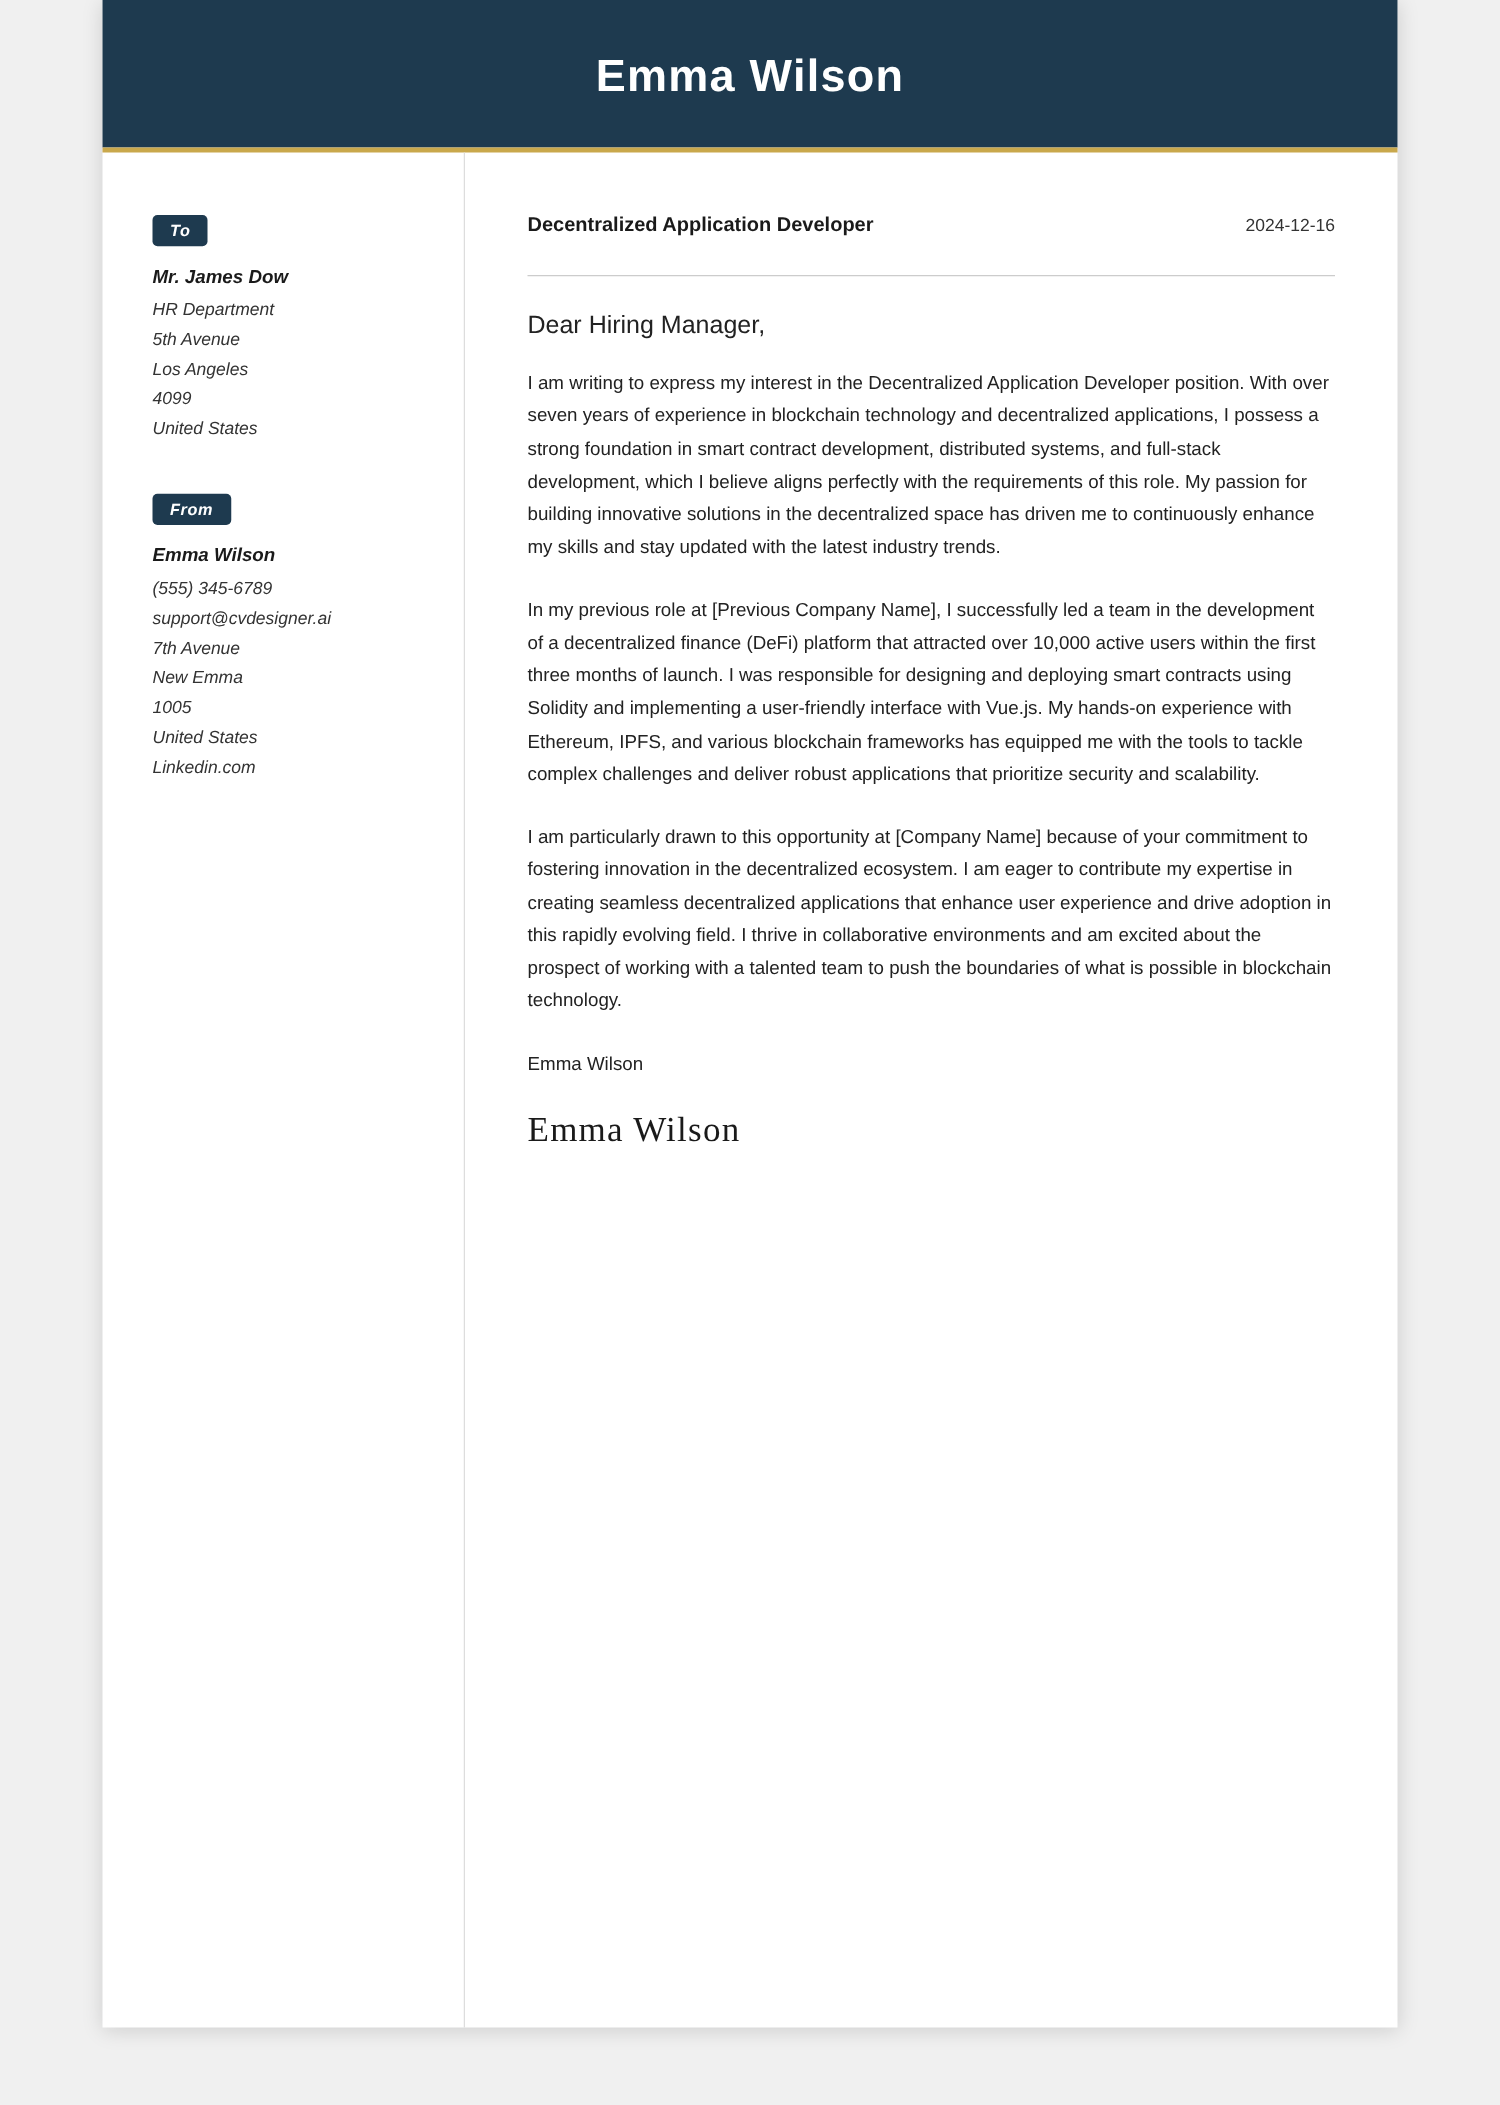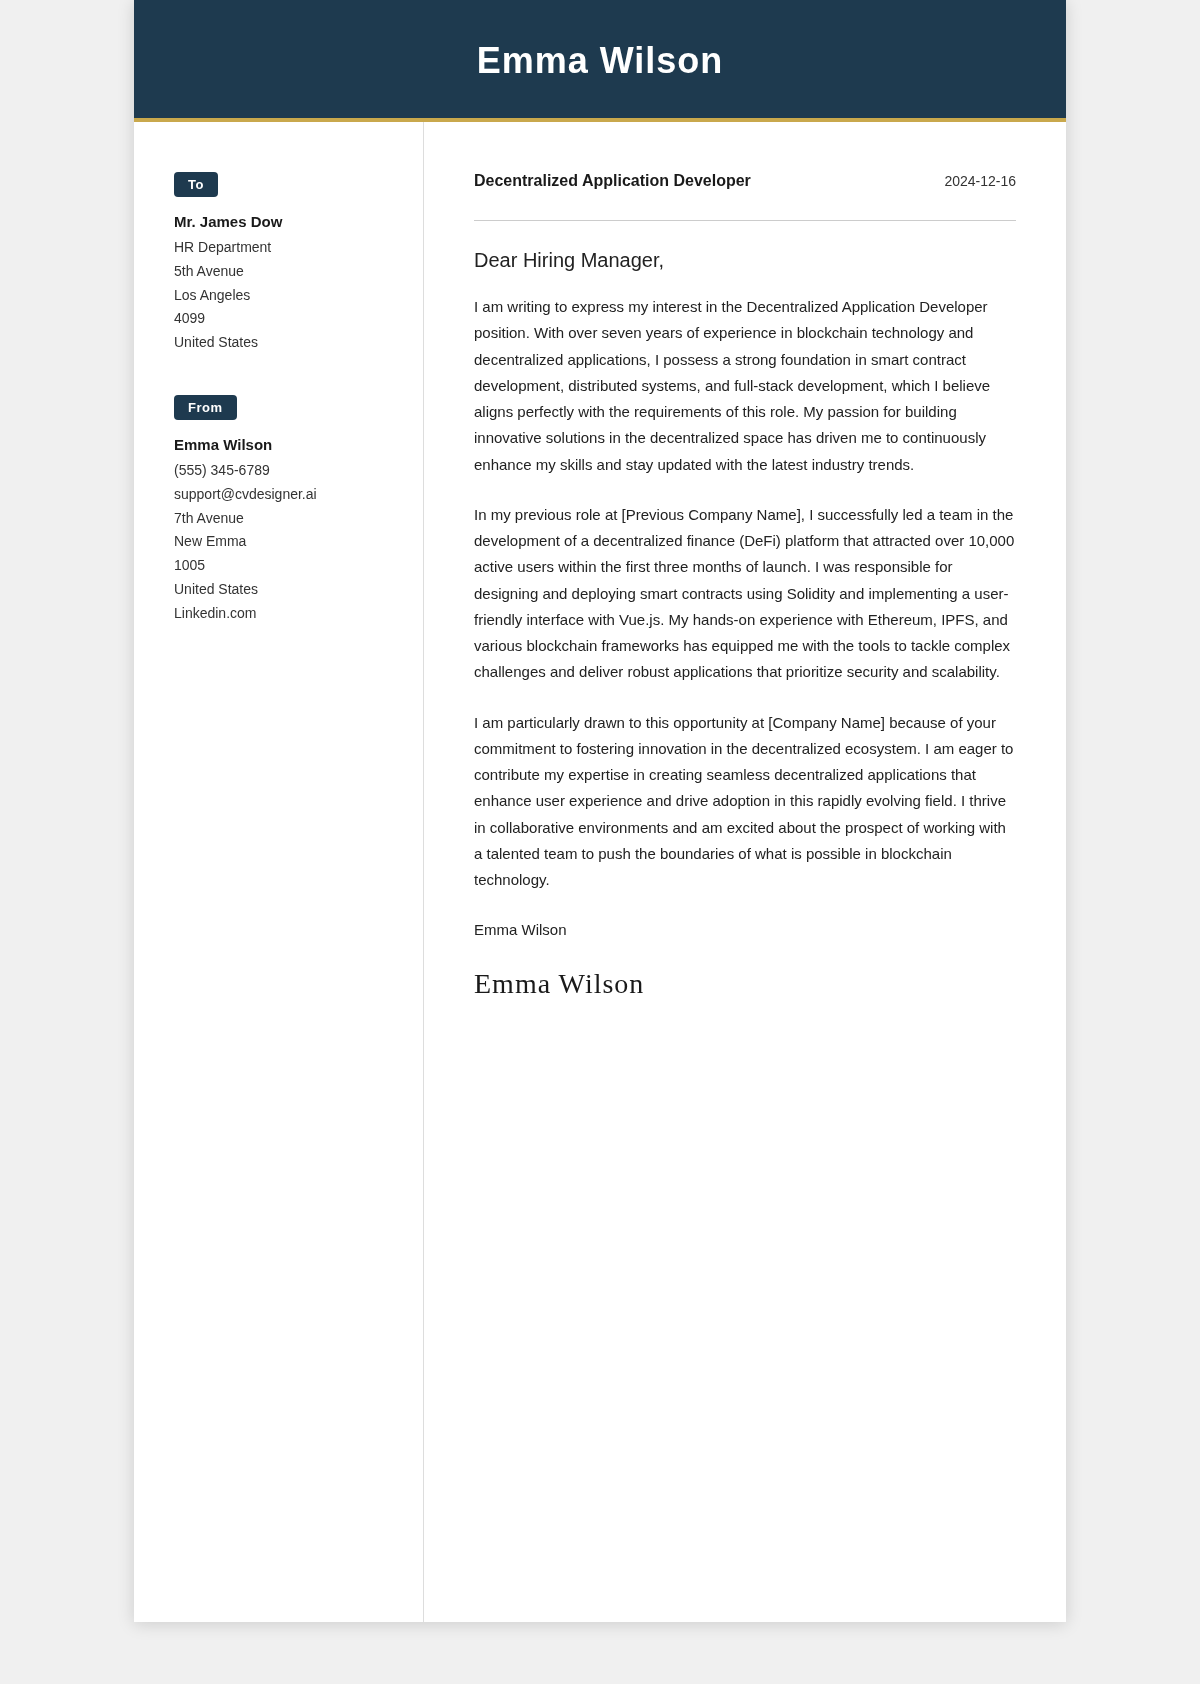--- a/index.html
+++ b/index.html
@@ -6,21 +6,21 @@
     body {
       font-family: Arial, sans-serif;
       background: #f0f0f0;
       display: flex;
       justify-content: center;
       align-items: flex-start;
       min-height: 100vh;
       padding: 0;
     }
     .page {
-      width: 932px;
+      width: 1036px;
       background: #fff;
       box-shadow: 0 2px 16px rgba(0,0,0,0.15);
     }
     .header {
       background: #1e3a4f;
       padding: 40px 0 36px 0;
       text-align: center;
     }
     .header h1 {
       color: #fff;
@@ -50,40 +50,41 @@
       color: #fff;
       font-size: 13px;
       font-weight: 700;
       padding: 5px 14px;
       border-radius: 4px;
       margin-bottom: 16px;
       letter-spacing: 0.5px;
     }
     .sidebar-section {
       margin-bottom: 40px;
+      font-style: italic;
     }
     .sidebar-section .name {
       font-weight: 800;
       font-size: 15px;
       color: #1a1a1a;
       margin-bottom: 6px;
     }
     .sidebar-section .detail {
       font-size: 14px;
       color: #333;
       line-height: 1.7;
     }
     .main {
       flex: 1;
       padding: 50px 50px 60px 50px;
     }
     .main-header-row {
       display: flex;
       justify-content: space-between;
-      align-items: center;
+      align-items: flex-start;
       margin-bottom: 30px;
     }
     .job-title {
       font-size: 16px;
       font-weight: 800;
       color: #1a1a1a;
     }
     .date {
       font-size: 14px;
       color: #333;

